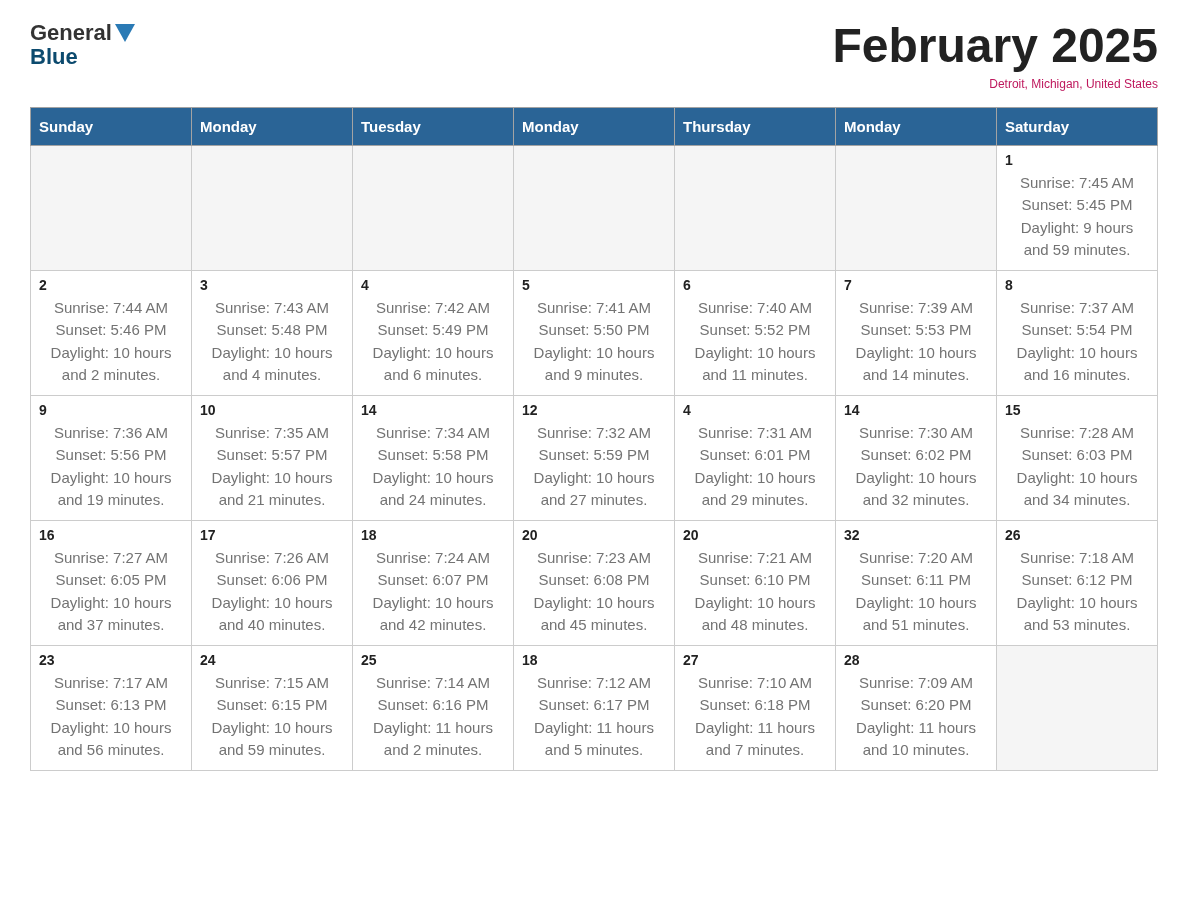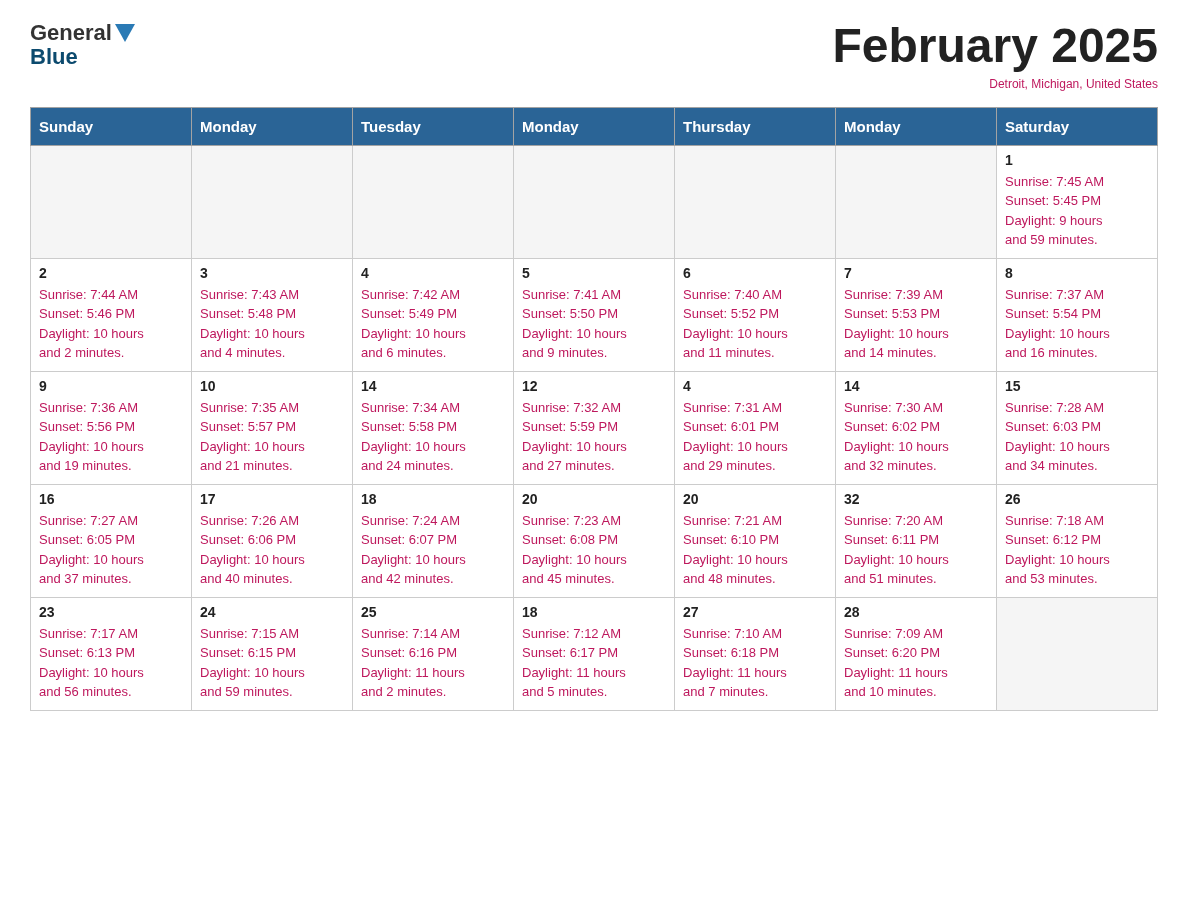--- a/index.html
+++ b/index.html
@@ -86,23 +86,24 @@
       background: #f5f5f5;
     }
     .day-number {
       font-size: 14px;
       font-weight: bold;
       color: #222;
       margin-bottom: 4px;
       display: block;
     }
     .day-info {
-      font-size: 13px;
-      color: #be185d;
+      font-size: 15px;
+      color: #737373;
       line-height: 1.5;
+      text-align: center;
     }
     .row-divider td {
       border-top: 2px solid #2a6496;
     }
   </style>
 </head>
 <body>
 
 <div class="header">
   <div class="logo">

